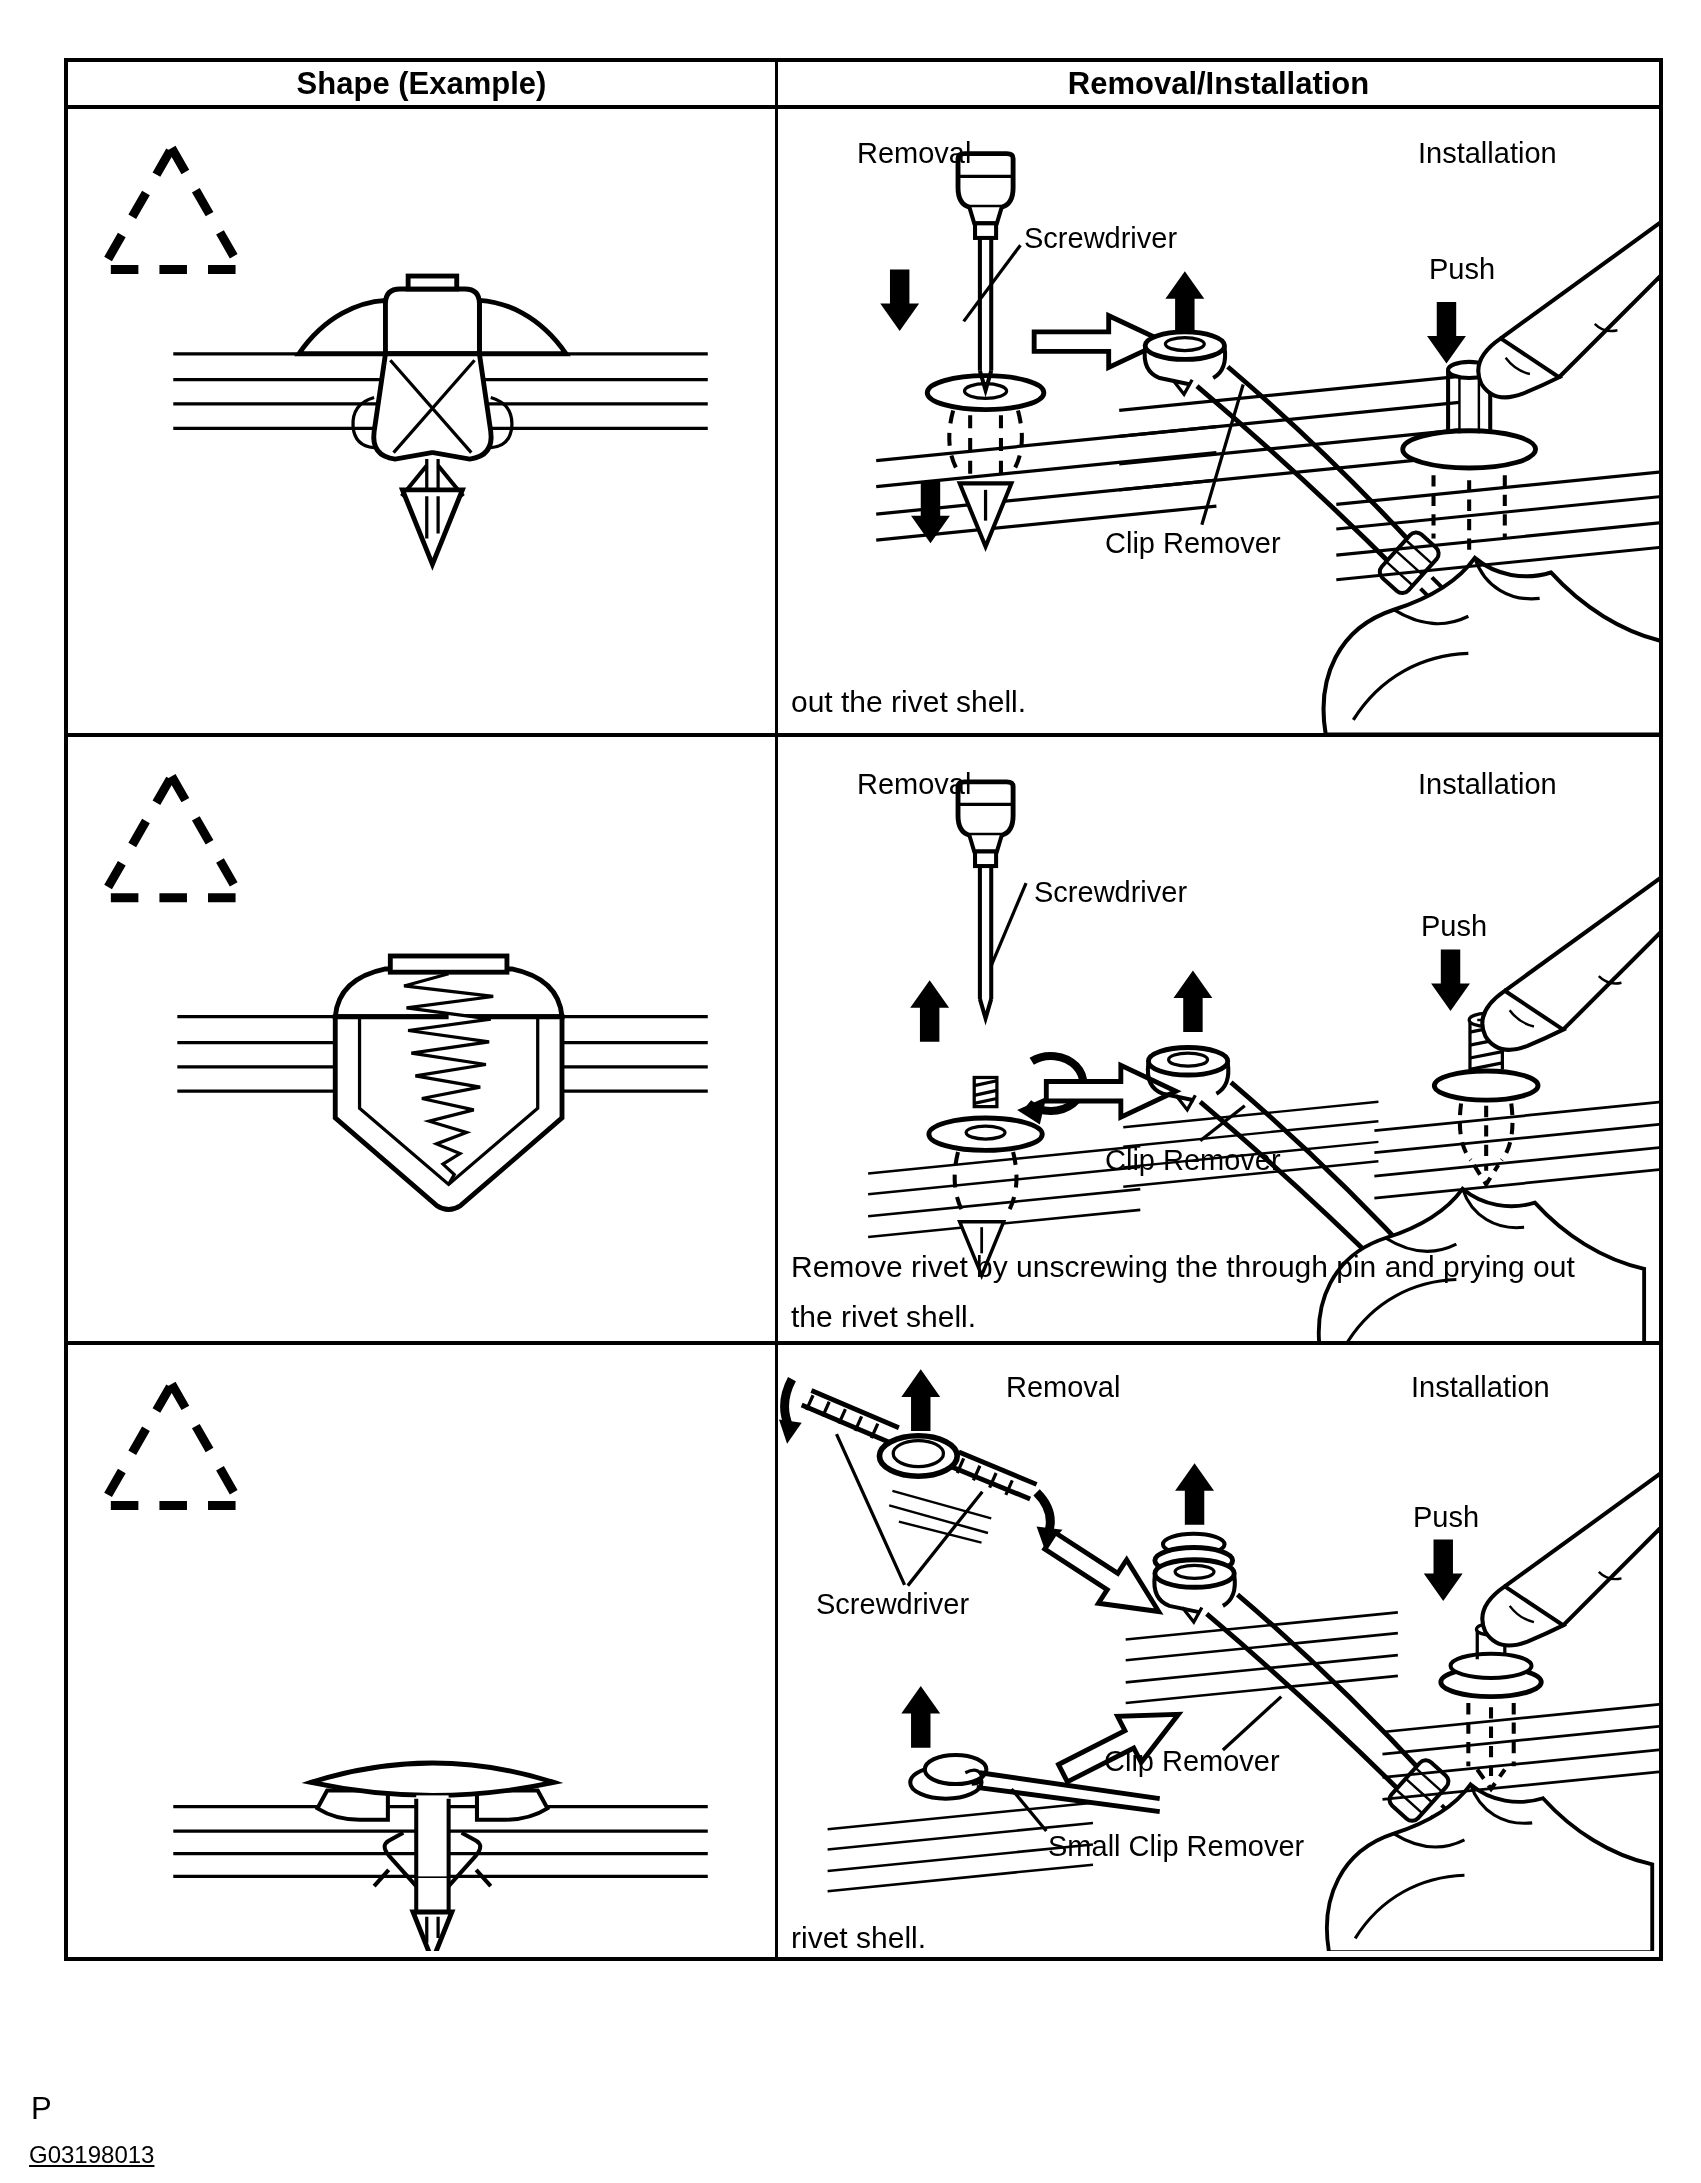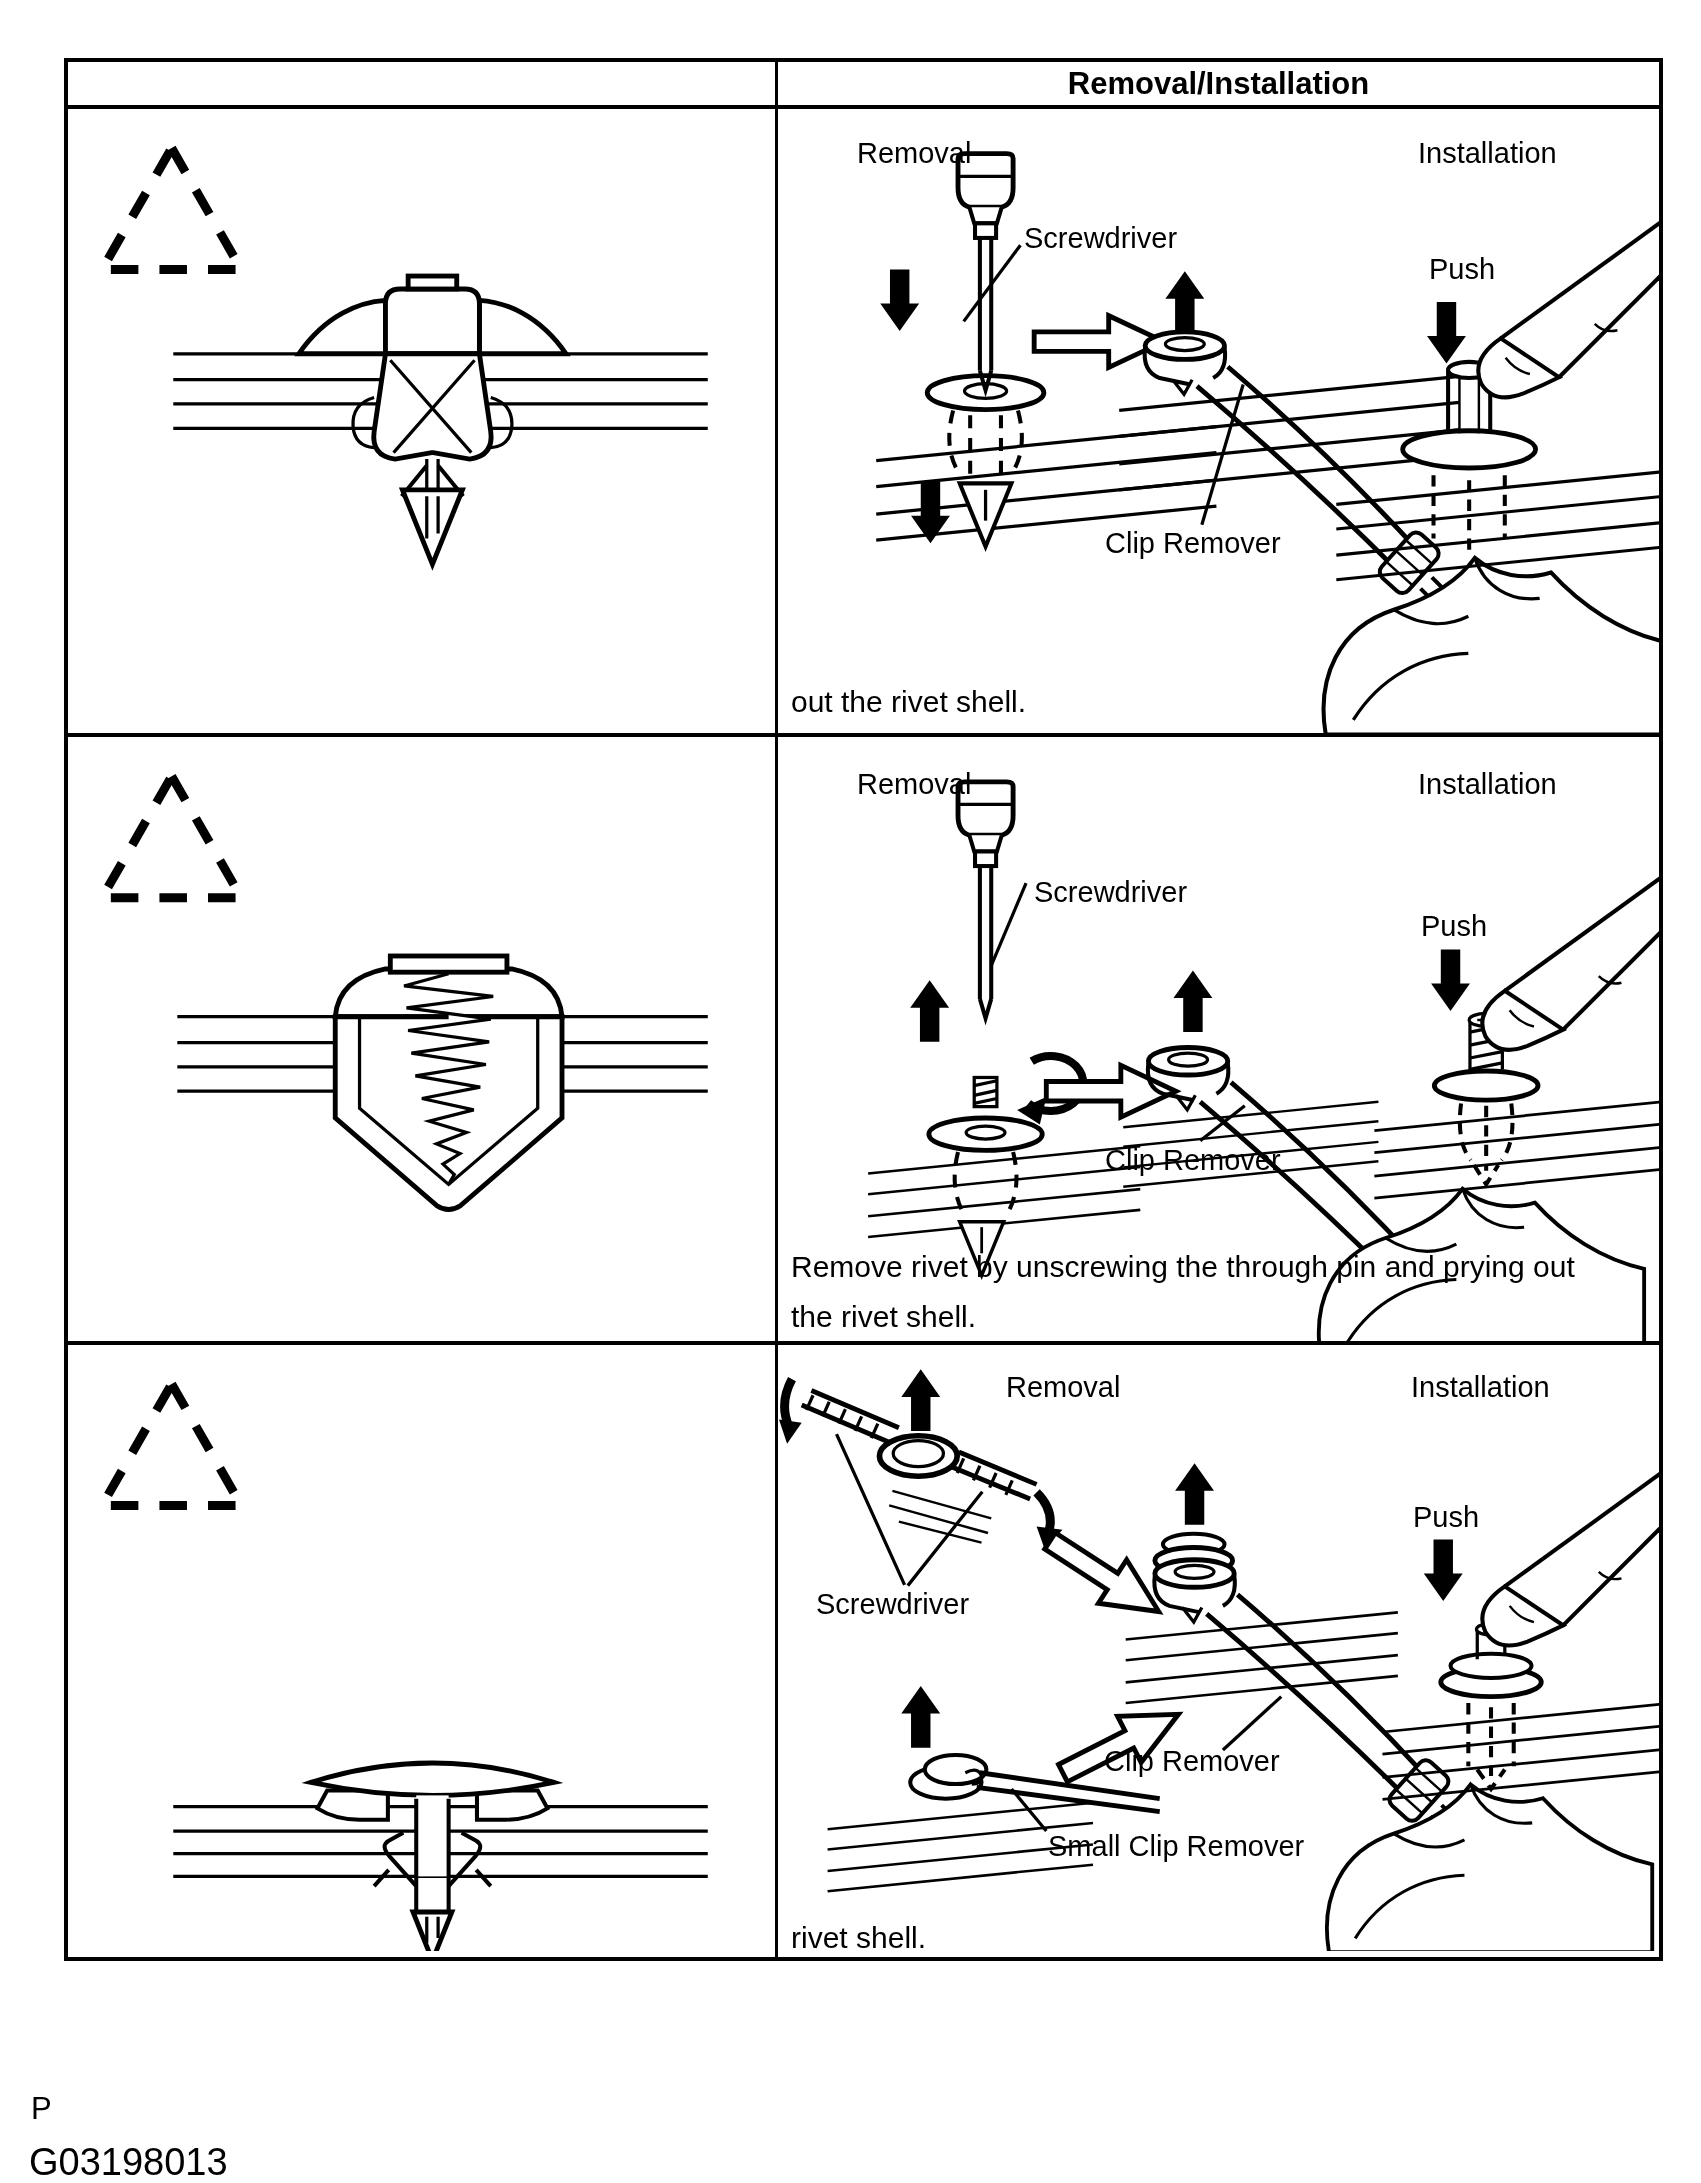--- a/index.html
+++ b/index.html
@@ -17,21 +17,21 @@
   .row.r1{top:47px;height:628px;border-bottom:4px solid #000;}
   .row.r2{top:675px;height:608px;border-bottom:4px solid #000;}
   .row.r3{top:1283px;height:610px;}
   .cell{position:absolute;top:0;height:100%;overflow:hidden;}
   .cell.shape{left:0;width:707px;}
   .cell.proc{left:711px;right:0;}
   .cell svg.art{position:absolute;left:0;top:0;}
   .lbl{position:absolute;font-size:29px;line-height:32px;white-space:nowrap;}
   .cap{position:absolute;left:12px;font-size:30px;line-height:36px;white-space:nowrap;}
   .footer-p{position:absolute;left:31px;top:2091px;font-size:31px;}
-  .footer-code{position:absolute;left:29px;top:2141px;font-size:38px;}
+  .footer-code{position:absolute;left:29px;top:2141px;font-size:24px;text-decoration:underline;}
 </style>
 </head>
 <body>
 
 <svg width="0" height="0" style="position:absolute" aria-hidden="true">
   <defs>
 
     <g id="arrow-black">
         <polygon points="24,0 48,34 36,34 36,76 12,76 12,34 0,34" fill="#000" stroke="none"></polygon>
       </g>
@@ -94,20 +94,21 @@
       <polygon points="0,0 64,0 32,78"></polygon>
       <path d="M32,8 V46" stroke-width="4"></path>
     </g>
   </defs>
 </svg>
 
 <div class="page">
   <div class="tbl">
     <div class="vline"></div>
     <div class="hrow">
+      <div class="hcell l">Shape (Example)</div>
       <div class="hcell r">Removal/Installation</div>
     </div>
 
     <div class="row r1">
       <div class="cell shape">
         <svg class="art" width="707" height="624" viewBox="0 0 873 770">
           <use href="#tri-dashed" transform="translate(36,40)"></use>
           <g stroke="#000" stroke-width="4" fill="none">
             <path d="M130,302 H790 M130,334 H790 M130,364 H790 M130,394 H790"></path>
           </g>

